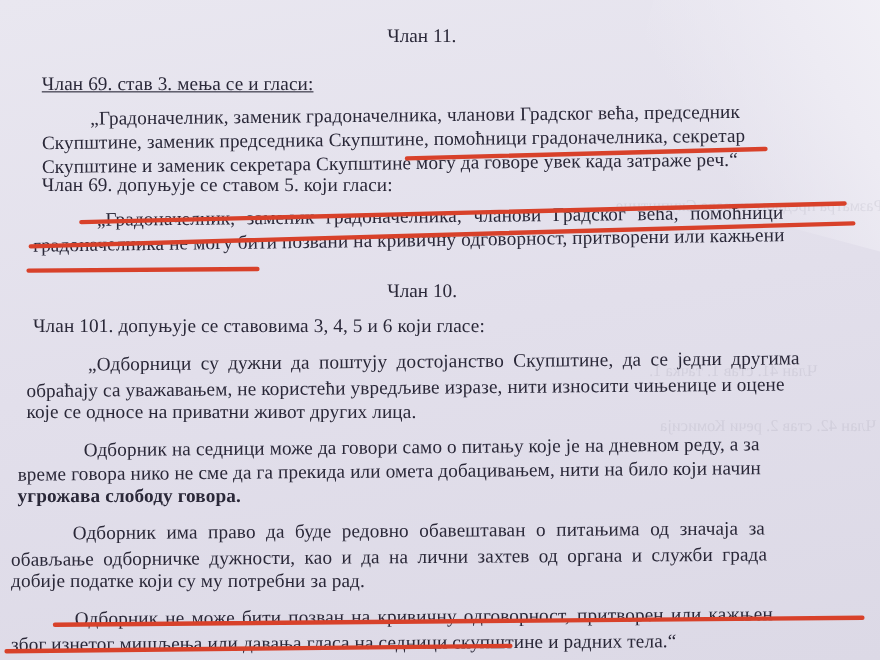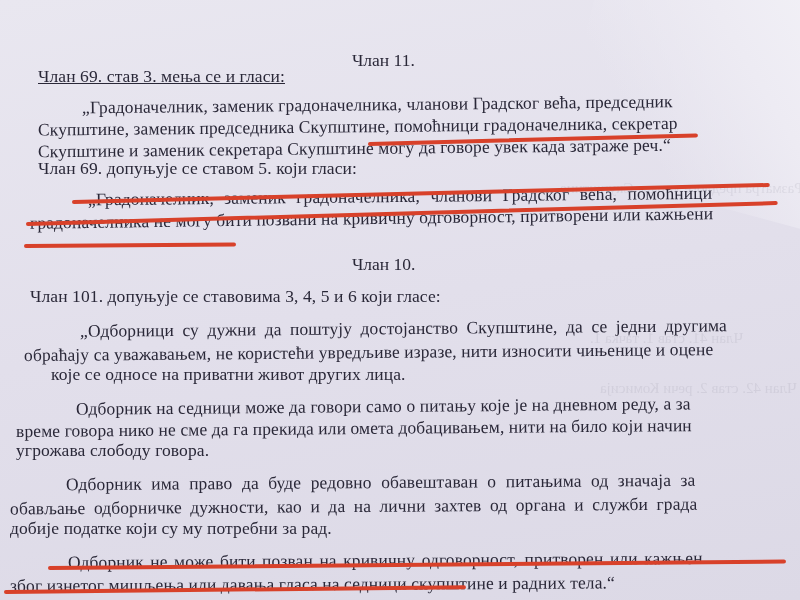--- a/index.html
+++ b/index.html
@@ -37,21 +37,21 @@
 </head>
 <body>
 
 <div class="page">
   <div class="fold"></div>
 
   <div class="ghost" style="left:560px;top:180px;transform:scaleX(-1);">Разматра предлоге управе Скупштине</div>
   <div class="ghost" style="left:590px;top:330px;transform:scaleX(-1);">Члан 41. став 1. тачка 1.</div>
   <div class="ghost" style="left:600px;top:380px;transform:scaleX(-1);">Члан 42. став 2. речи Комисија</div>
 
-  <div class="heading" style="left:352px;top:22px;margin-top:28px;">Члан 11.</div>
+  <div class="heading" style="left:352px;top:22px;">Члан 11.</div>
 
   <div class="line" style="left:38px;top:66px;text-decoration:underline;">Члан 69. став 3. мења се и гласи:</div>
 
   <div class="line justify" style="left:82px;top:94px;width:640px;transform:rotate(-0.6deg);">
     <span>„Градоначелник, заменик градоначелника, чланови Градског већа, председник</span>
   </div>
   <div class="line justify" style="left:38px;top:116px;width:684px;transform:rotate(-0.6deg);">
     <span>Скупштине, заменик председника Скупштине, помоћници градоначелника, секретар</span>
   </div>
   <div class="line" style="left:38px;top:138px;transform:rotate(-0.6deg);">Скупштине и заменик секретара Скупштине могу да говоре увек када затраже реч.“</div>
@@ -64,25 +64,25 @@
   <div class="line" style="left:30px;top:208px;transform:rotate(-0.8deg);">градоначелника не могу бити позвани на кривичну одговорност, притворени или кажњени</div>
   <div class="ul" style="left:26px;top:222px;width:752px;transform:rotate(-1.6deg);"></div>
   <div class="ul" style="left:24px;top:244px;width:212px;transform:rotate(-0.4deg);"></div>
 
   <div class="heading" style="left:352px;top:254px;">Члан 10.</div>
 
   <div class="line" style="left:30px;top:286px;">Члан 101. допуњује се ставовима 3, 4, 5 и 6 који гласе:</div>
 
   <div class="line" style="left:80px;top:318px;transform:rotate(-0.5deg);word-spacing:4px;">„Одборници су дужни да поштују достојанство Скупштине, да се једни другима</div>
   <div class="line" style="left:24px;top:342px;transform:rotate(-0.5deg);">обраћају са уважавањем, не користећи увредљиве изразе, нити износити чињенице и оцене</div>
-  <div class="line" style="left:24px;top:364px;margin-left:27px;">које се односе на приватни живот других лица.</div>
+  <div class="line" style="left:24px;top:364px;">које се односе на приватни живот других лица.</div>
 
   <div class="line" style="left:76px;top:396px;transform:rotate(-0.5deg);">Одборник на седници може да говори само о питању које је на дневном реду, а за</div>
   <div class="line" style="left:16px;top:418px;transform:rotate(-0.5deg);">време говора нико не сме да га прекида или омета добацивањем, нити на било који начин</div>
-  <div class="line" style="left:16px;top:440px;">угрожава слободу говора.</div>
+  <div class="line" style="left:16px;top:440px;font-weight:bold;">угрожава слободу говора.</div>
 
   <div class="line" style="left:66px;top:472px;transform:rotate(-0.4deg);word-spacing:5px;">Одборник има право да буде редовно обавештаван о питањима од значаја за</div>
   <div class="line" style="left:10px;top:496px;transform:rotate(-0.4deg);word-spacing:4px;">обављање одборничке дужности, као и да на лични захтев од органа и служби града</div>
   <div class="line" style="left:10px;top:518px;text-align:right;">добије податке који су му потребни за рад.</div>
 
   <div class="line" style="left:68px;top:550px;transform:rotate(-0.4deg);word-spacing:2px;">Одборник не може бити позван на кривичну одговорност, притворен или кажњен</div>
   <div class="ul" style="left:48px;top:566px;width:738px;transform:rotate(-0.5deg);"></div>
   <div class="line" style="left:10px;top:574px;transform:rotate(-0.3deg);">због изнетог мишљења или давања гласа на седници скупштине и радних тела.“</div>
   <div class="ul" style="left:4px;top:590px;width:462px;transform:rotate(-0.6deg);"></div>
 </div>

